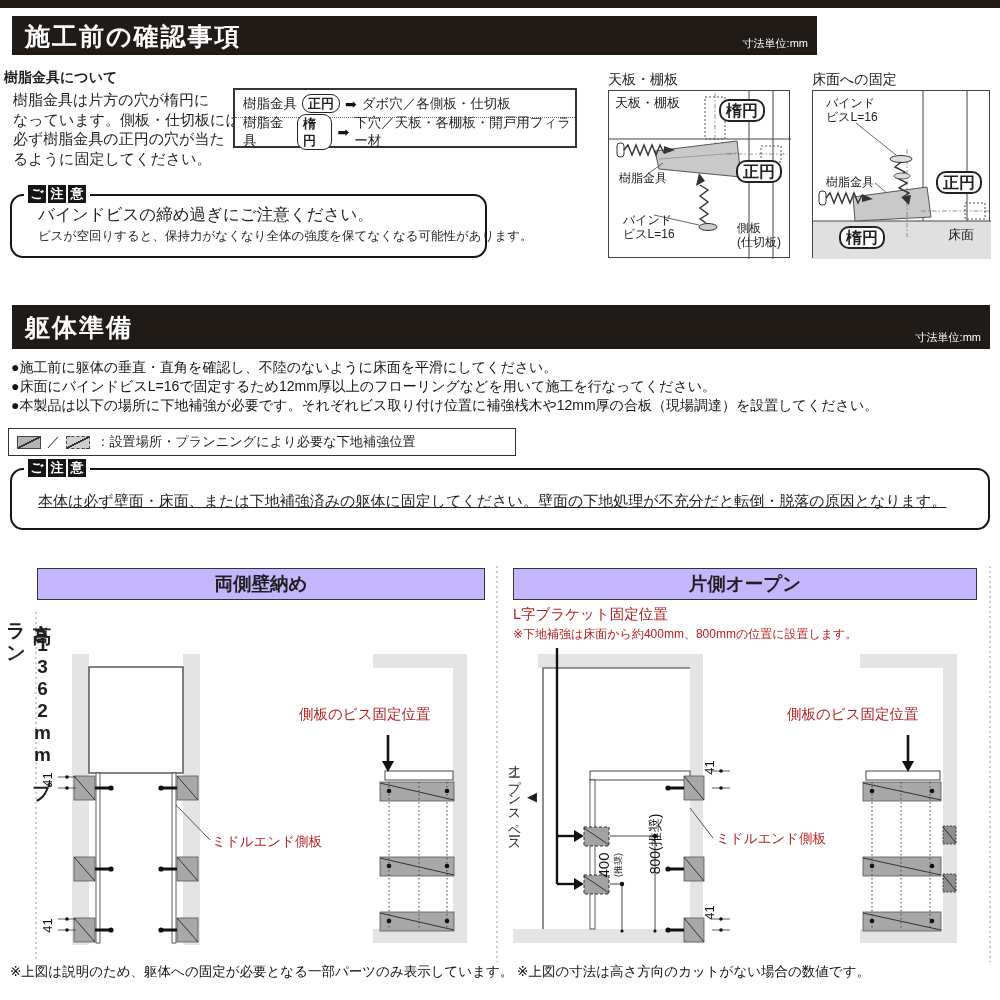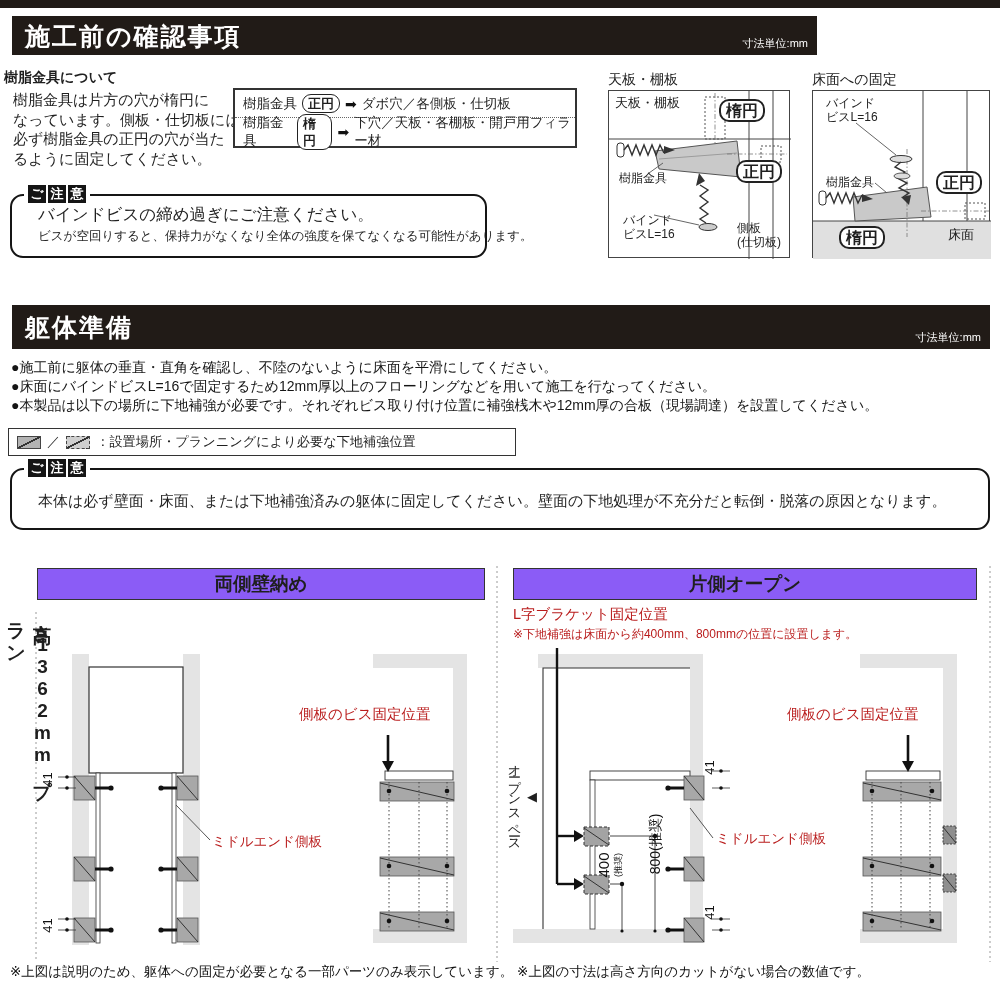--- a/index.html
+++ b/index.html
@@ -31,21 +31,21 @@
   .notice{border:2.5px solid var(--notice_border);border-radius:13px;background:#fff;}
   .nlabel{position:absolute;display:flex;gap:2px;background:#fff;padding:0 4px;z-index:3;}
   .nchar{width:18px;height:18px;background:var(--notice_border);color:#fff;font-weight:bold;
          font-size:13px;display:flex;align-items:center;justify-content:center;}
   .bul{font-size:14px;line-height:19px;color:#151515;}
   .legend{border:1.5px solid #333;display:flex;align-items:center;padding:0 8px;gap:6px;font-size:13.2px;}
   .sw{width:24px;height:13px;border:1px solid #444;
       background:linear-gradient(to bottom right,rgba(0,0,0,0) 46%,#333 46%,#333 54%,rgba(0,0,0,0) 54%),#b3b3b3;}
   .sw.dashed{border:1px dashed #444;
       background:linear-gradient(to bottom right,rgba(0,0,0,0) 46%,#333 46%,#333 54%,rgba(0,0,0,0) 54%),#cfcfcf;}
-  .ptitle{border:1.5px solid #333;text-align:center;font-size:18.5px;font-weight:bold;line-height:30px;background:#8b5cf6;}
+  .ptitle{border:1.5px solid #333;text-align:center;font-size:18.5px;font-weight:bold;line-height:30px;background:#c4b5fd;}
   .plabel{position:absolute;font-size:13.5px;color:#b91c1c;z-index:6;}
   .dim{position:absolute;font-size:13px;color:#111;z-index:6;}
   .footnote{font-size:13.5px;color:#111;}
   svg{display:block;}
 </style>
 </head>
 <body>
 
 <div class="abs topstrip"></div>
 
@@ -167,21 +167,21 @@
   <span class="sw dashed"></span>
   <span>：設置場所・プランニングにより必要な下地補強位置</span>
 </div>
 
 <div class="abs notice" style="left:10px;top:468px;width:980px;height:62px;"></div>
 <div class="nlabel" style="left:24px;top:459px;">
   <span class="nchar">ご</span>
   <span class="nchar">注</span>
   <span class="nchar">意</span>
 </div>
-<div class="abs" style="left:38px;top:492px;font-size:15px;">本体は必ず壁面・床面、または下地補強済みの躯体に固定してください。壁面の下地処理が不充分だと転倒・脱落の原因となります。</div>
+<div class="abs" style="left:38px;top:492px;font-size:15px;text-decoration:underline;">本体は必ず壁面・床面、または下地補強済みの躯体に固定してください。壁面の下地処理が不充分だと転倒・脱落の原因となります。</div>
 
 <svg class="abs" style="left:0;top:560px;z-index:1;" width="1000" height="405" viewBox="0 0 1000 405">
 
   <line x1="36" y1="52" x2="36" y2="402" stroke="#9a9a9a" stroke-dasharray="2,3"></line>
   <line x1="497" y1="6" x2="497" y2="402" stroke="#9a9a9a" stroke-dasharray="2,3"></line>
   <line x1="990" y1="6" x2="990" y2="402" stroke="#9a9a9a" stroke-dasharray="2,3"></line>
 
   <g>
     <rect x="72" y="94" width="17" height="291" fill="#e4e4e4"></rect>
     <rect x="183" y="94" width="17" height="291" fill="#e4e4e4"></rect>

